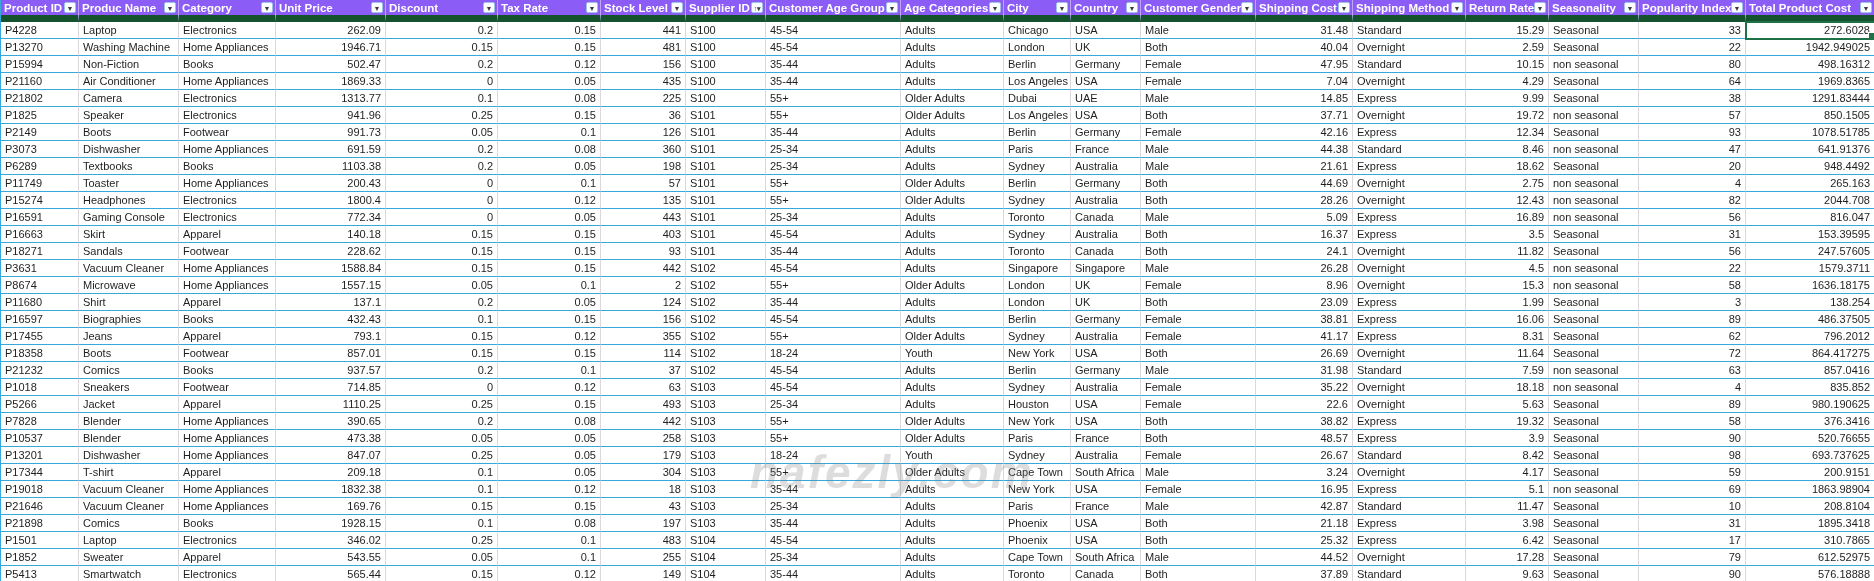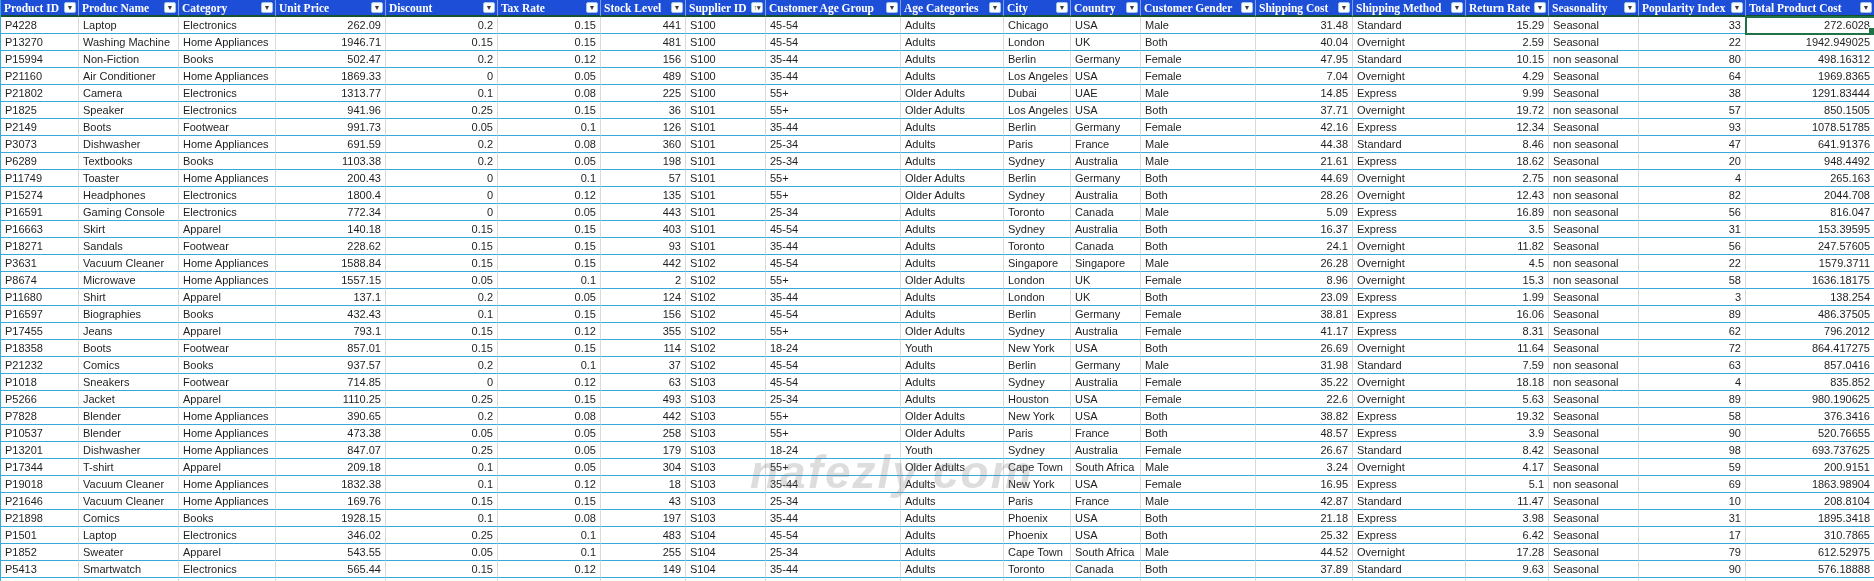--- a/index.html
+++ b/index.html
@@ -1,21 +1,21 @@
 <!DOCTYPE html>
 <html><head>
 <meta charset="utf-8">
 <style>
   html,body{margin:0;padding:0;background:#fff;}
   body{width:1874px;height:581px;overflow:hidden;font-family:"Liberation Sans",sans-serif;position:relative;}
   #sheet{position:absolute;top:0;left:0;}
   table{border-collapse:separate;border-spacing:0;table-layout:fixed;width:1874px;}
-  th{background:#1d4ed8;color:#fff;font-size:11.5px;font-weight:bold;text-align:left;
+  th{background:#8b5cf6;color:#fff;font-size:11.5px;font-weight:bold;text-align:left;
      height:15px;padding:0 16px 0 3px;position:relative;white-space:nowrap;overflow:hidden;
-     border-right:1px solid rgba(255,255,255,0.45);border-bottom:2px solid #14532d;font-family:Liberation Serif, serif;}
+     border-right:1px solid rgba(255,255,255,0.45);border-bottom:7px solid #14532d;}
   td{background:#fff;color:#1f1f1f;font-size:11px;height:16px;padding:0 4px;
      white-space:nowrap;overflow:hidden;border-bottom:1px solid #35a9dc;border-right:1px solid #d9d9d9;}
   td.al-r{text-align:right;}
   td.al-l{text-align:left;}
   tr.partial td{border-bottom:none;}
   table{border-left:1px solid #35a9dc;}
   .filter-btn{position:absolute;right:2px;top:2px;width:12px;height:11px;background:#fdfeff;
      border:1px solid #9dc3e6;border-radius:2px;color:#3c3c3c;font-size:7px;line-height:11px;
      text-align:center;cursor:pointer;box-sizing:border-box;overflow:hidden;}
   td.sel{position:relative;outline:2px solid #1f7245;outline-offset:-1px;margin-top:24px;}
@@ -140,21 +140,21 @@
           <td class="al-r">80</td>
           <td class="al-r">498.16312</td>
         </tr>
         <tr>
           <td class="al-l">P21160</td>
           <td class="al-l">Air Conditioner</td>
           <td class="al-l">Home Appliances</td>
           <td class="al-r">1869.33</td>
           <td class="al-r">0</td>
           <td class="al-r">0.05</td>
-          <td class="al-r">489</td>
+          <td class="al-r">435</td>
           <td class="al-l">S100</td>
           <td class="al-l">35-44</td>
           <td class="al-l">Adults</td>
           <td class="al-l">Los Angeles</td>
           <td class="al-l">USA</td>
           <td class="al-l">Female</td>
           <td class="al-r">7.04</td>
           <td class="al-l">Overnight</td>
           <td class="al-r">4.29</td>
           <td class="al-l">Seasonal</td>

